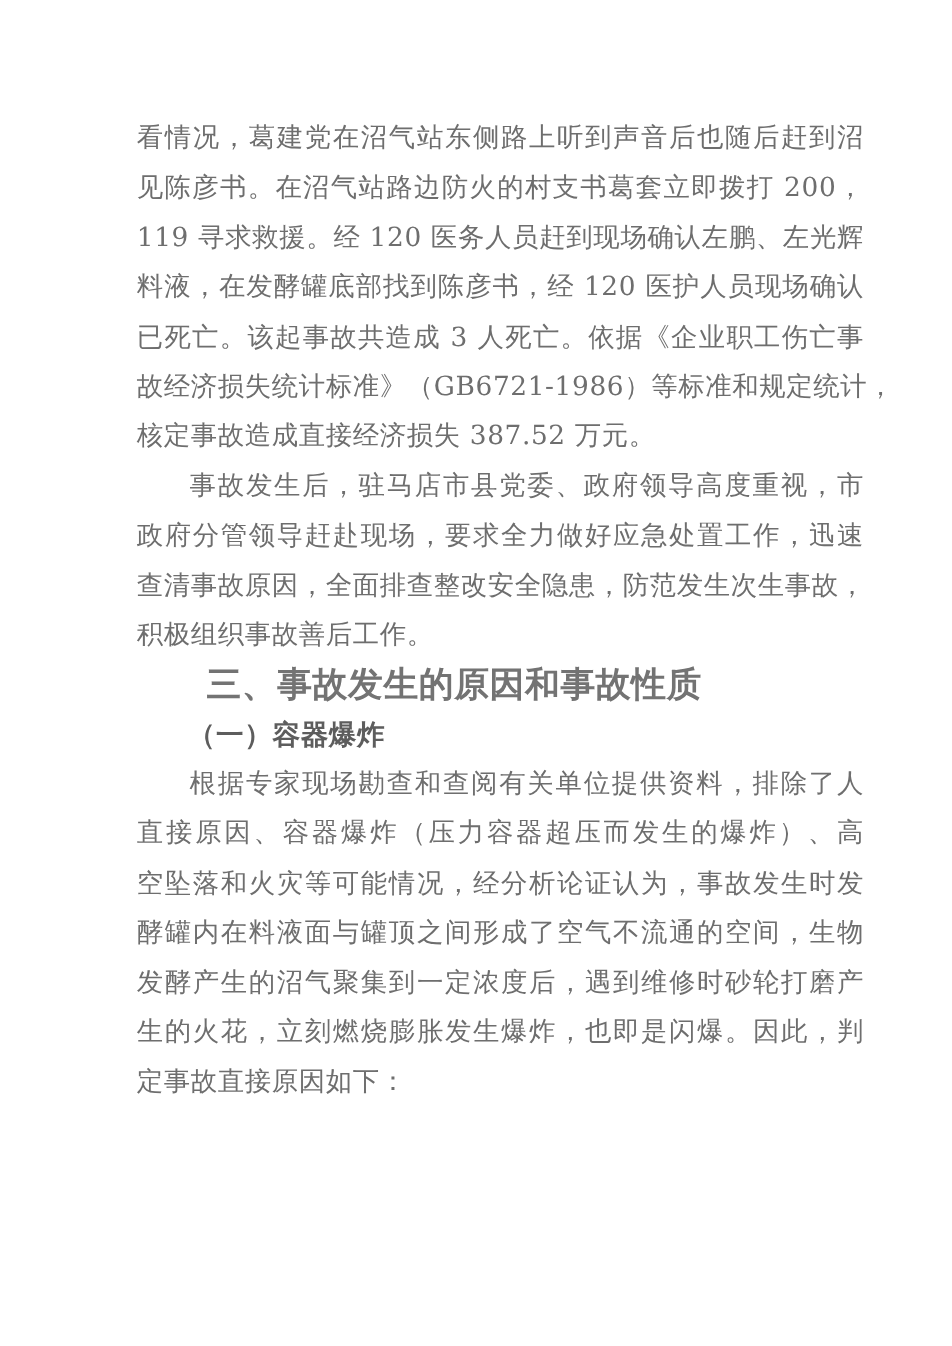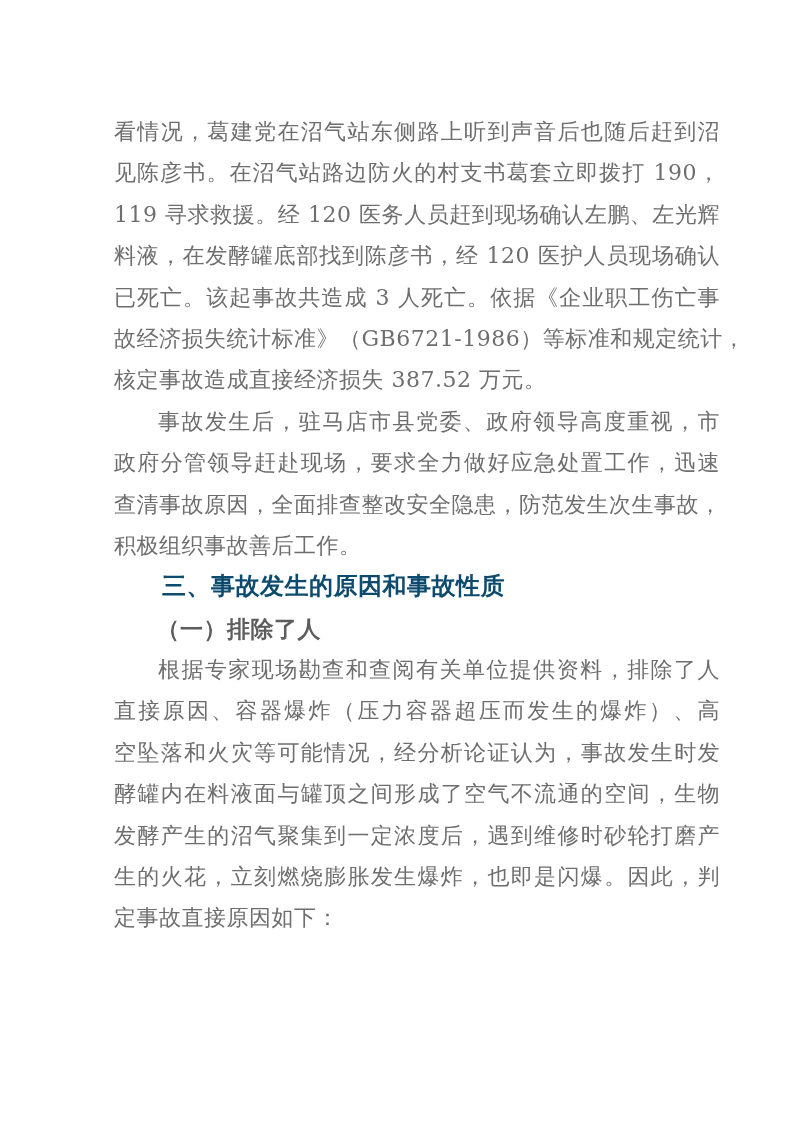--- a/index.html
+++ b/index.html
@@ -7,21 +7,20 @@
     padding: 0;
     background: #ffffff;
   }
   .page {
     position: relative;
     width: 793px;
     height: 1028px;
     background: #ffffff;
     overflow: hidden;
     font-family: "DejaVu Serif", "Liberation Serif", serif;
-    margin-top: 16px;
   }
   .text-block {
     position: absolute;
     left: 114px;
     top: 95px;
     width: 606px;
   }
   .line {
     height: 41.4px;
     line-height: 41.4px;
@@ -36,22 +35,22 @@
   .line.end {
     text-align: right;
     text-align-last: left;
   }
   .line.indent {
     text-indent: 2em;
   }
   .line.h1 {
     font-family: "DejaVu Sans", "Liberation Sans", sans-serif;
     font-weight: bold;
-    font-size: 24px;
-    color: #0c4a6e;
+    font-size: 29px;
+    color: #737373;
     text-align: left;
     text-align-last: left;
     text-indent: 2em;
   }
   .line.h2 {
     font-family: "DejaVu Serif", "Liberation Serif", serif;
     font-weight: bold;
     font-size: 23px;
     color: #5d5d5d;
     text-align: left;
@@ -60,38 +59,38 @@
   }
 </style>
 </head>
 <body>
 
 <div class="page">
   <div class="text-block">
 
     <div>
       <div class="line">看情况，葛建党在沼气站东侧路上听到声音后也随后赶到沼</div>
-      <div class="line">见陈彦书。在沼气站路边防火的村支书葛套立即拨打 190，</div>
+      <div class="line">见陈彦书。在沼气站路边防火的村支书葛套立即拨打 200，</div>
       <div class="line">119 寻求救援。经 120 医务人员赶到现场确认左鹏、左光辉</div>
       <div class="line">料液，在发酵罐底部找到陈彦书，经 120 医护人员现场确认</div>
       <div class="line">已死亡。该起事故共造成 3 人死亡。依据《企业职工伤亡事</div>
       <div class="line">故经济损失统计标准》（GB6721-1986）等标准和规定统计，</div>
       <div class="line end">核定事故造成直接经济损失 387.52 万元。</div>
     </div>
 
     <div>
       <div class="line indent">事故发生后，驻马店市县党委、政府领导高度重视，市</div>
       <div class="line">政府分管领导赶赴现场，要求全力做好应急处置工作，迅速</div>
       <div class="line">查清事故原因，全面排查整改安全隐患，防范发生次生事故，</div>
       <div class="line end">积极组织事故善后工作。</div>
     </div>
 
     <div class="line h1">三、事故发生的原因和事故性质</div>
 
-    <div class="line h2">（一）排除了人</div>
+    <div class="line h2">（一）容器爆炸</div>
 
     <div>
       <div class="line indent">根据专家现场勘查和查阅有关单位提供资料，排除了人</div>
       <div class="line">直接原因、容器爆炸（压力容器超压而发生的爆炸）、高</div>
       <div class="line">空坠落和火灾等可能情况，经分析论证认为，事故发生时发</div>
       <div class="line">酵罐内在料液面与罐顶之间形成了空气不流通的空间，生物</div>
       <div class="line">发酵产生的沼气聚集到一定浓度后，遇到维修时砂轮打磨产</div>
       <div class="line">生的火花，立刻燃烧膨胀发生爆炸，也即是闪爆。因此，判</div>
       <div class="line end">定事故直接原因如下：</div>
     </div>

